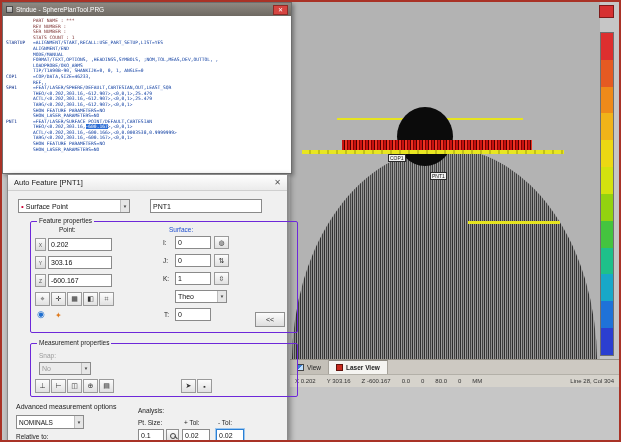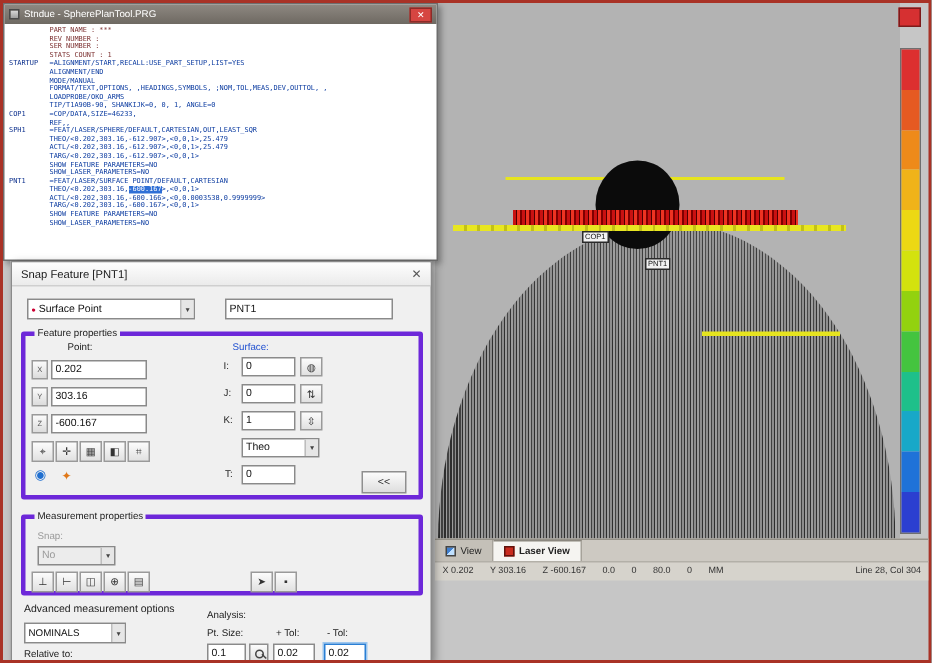--- a/index.html
+++ b/index.html
@@ -55,21 +55,21 @@
   .dialog{position:absolute;left:5px;top:172px;width:281px;height:268px;background:#f0f0f0;border:1px solid #8b8b8b;box-shadow:2px 2px 6px rgba(0,0,0,.4);}
   .dlg-title{height:16px;background:linear-gradient(#fefefe,#ebebeb);border-bottom:1px solid #cfcfcf;display:flex;align-items:center;font-size:7.5px;padding:0 6px;color:#1a1a1a;}
   .dlg-close{margin-left:auto;color:#555;font-size:8px;cursor:default;}
   .dlg-body{position:relative;height:252px;}
   .combo{position:absolute;background:#fff;border:1px solid #8a8a8a;display:flex;align-items:center;font-size:7px;padding-left:2px;gap:2px;color:#111;}
   .combo .arrow{margin-left:auto;align-self:stretch;width:9px;background:#e6e6e6;border-left:1px solid #bdbdbd;display:flex;align-items:center;justify-content:center;font-size:4.5px;color:#444;}
   .combo.disabled{background:#ececec;color:#9a9a9a;}
   .tfield{position:absolute;background:#fff;border:1px solid #8a8a8a;font-size:7px;padding:0 2px;font-family:"Liberation Sans",sans-serif;color:#111;}
   .tfield:disabled{background:#e6e6e6;color:#888;}
   .tfield.focused{border:1px solid #2a7fd4;box-shadow:0 0 0 1px #9cc6ee;}
-  .group{position:absolute;border:3px solid #6d28d9;border-radius:2px;}
+  .group{position:absolute;border:1px solid #6d28d9;border-radius:2px;margin-left:16px;}
   .group-label{position:absolute;top:-5px;left:6px;background:#f0f0f0;font-size:6.5px;padding:0 2px;color:#222;}
   .lbl{position:absolute;font-size:6.5px;color:#222;}
   .lbl.blue{color:#1f4fd0;}
   .lbl.gray{color:#9a9a9a;}
   .axis-box{position:absolute;width:11px;height:13px;background:linear-gradient(#fbfbfb,#dcdcdc);border:1px solid #9a9a9a;font-size:5px;display:flex;align-items:center;justify-content:center;color:#555;}
   .mini-btn{background:linear-gradient(#fcfcfc,#e1e1e1);border:1px solid #9a9a9a;font-size:7px;display:flex;align-items:center;justify-content:center;color:#333;}
   .btn-row{position:absolute;display:flex;gap:1px;}
   .btn-row .mini-btn{width:15px;height:14px;}
   .push-btn{position:absolute;background:linear-gradient(#fcfcfc,#dedede);border:1px solid #8f8f8f;font-size:7px;display:flex;align-items:center;justify-content:center;color:#222;}
   .mode-ic{position:absolute;font-size:9px;line-height:9px;}
@@ -162,21 +162,21 @@
         <div class="code-line"><span class="code-lbl"></span><span class="code-txt">THEO/&lt;0.202,303.16,<span class="hl">-600.167</span>&gt;,&lt;0,0,1&gt;</span></div>
         <div class="code-line"><span class="code-lbl"></span><span class="code-txt">ACTL/&lt;0.202,303.16,-600.166&gt;,&lt;0,0.0003538,0.9999999&gt;</span></div>
         <div class="code-line"><span class="code-lbl"></span><span class="code-txt">TARG/&lt;0.202,303.16,-600.167&gt;,&lt;0,0,1&gt;</span></div>
         <div class="code-line"><span class="code-lbl"></span><span class="code-txt">SHOW FEATURE PARAMETERS=NO</span></div>
         <div class="code-line"><span class="code-lbl"></span><span class="code-txt">SHOW_LASER_PARAMETERS=NO</span></div>
       </div>
   </div>
 
   <div class="dialog">
     <div class="dlg-title">
-      <span>Snap Feature [PNT1]</span>
+      <span>Auto Feature [PNT1]</span>
       <span class="dlg-close">✕</span>
     </div>
     <div class="dlg-body">
 
       <div class="combo" style="left:10px;top:8px;width:112px;height:14px;">
         <span style="color:#c03;font-size:8px;">•</span>
         <span>Surface Point</span>
         <span class="arrow">▼</span>
       </div>
       <input class="tfield" style="left: 142px; top: 8px; width: 112px; height: 14px;" value="PNT1">

